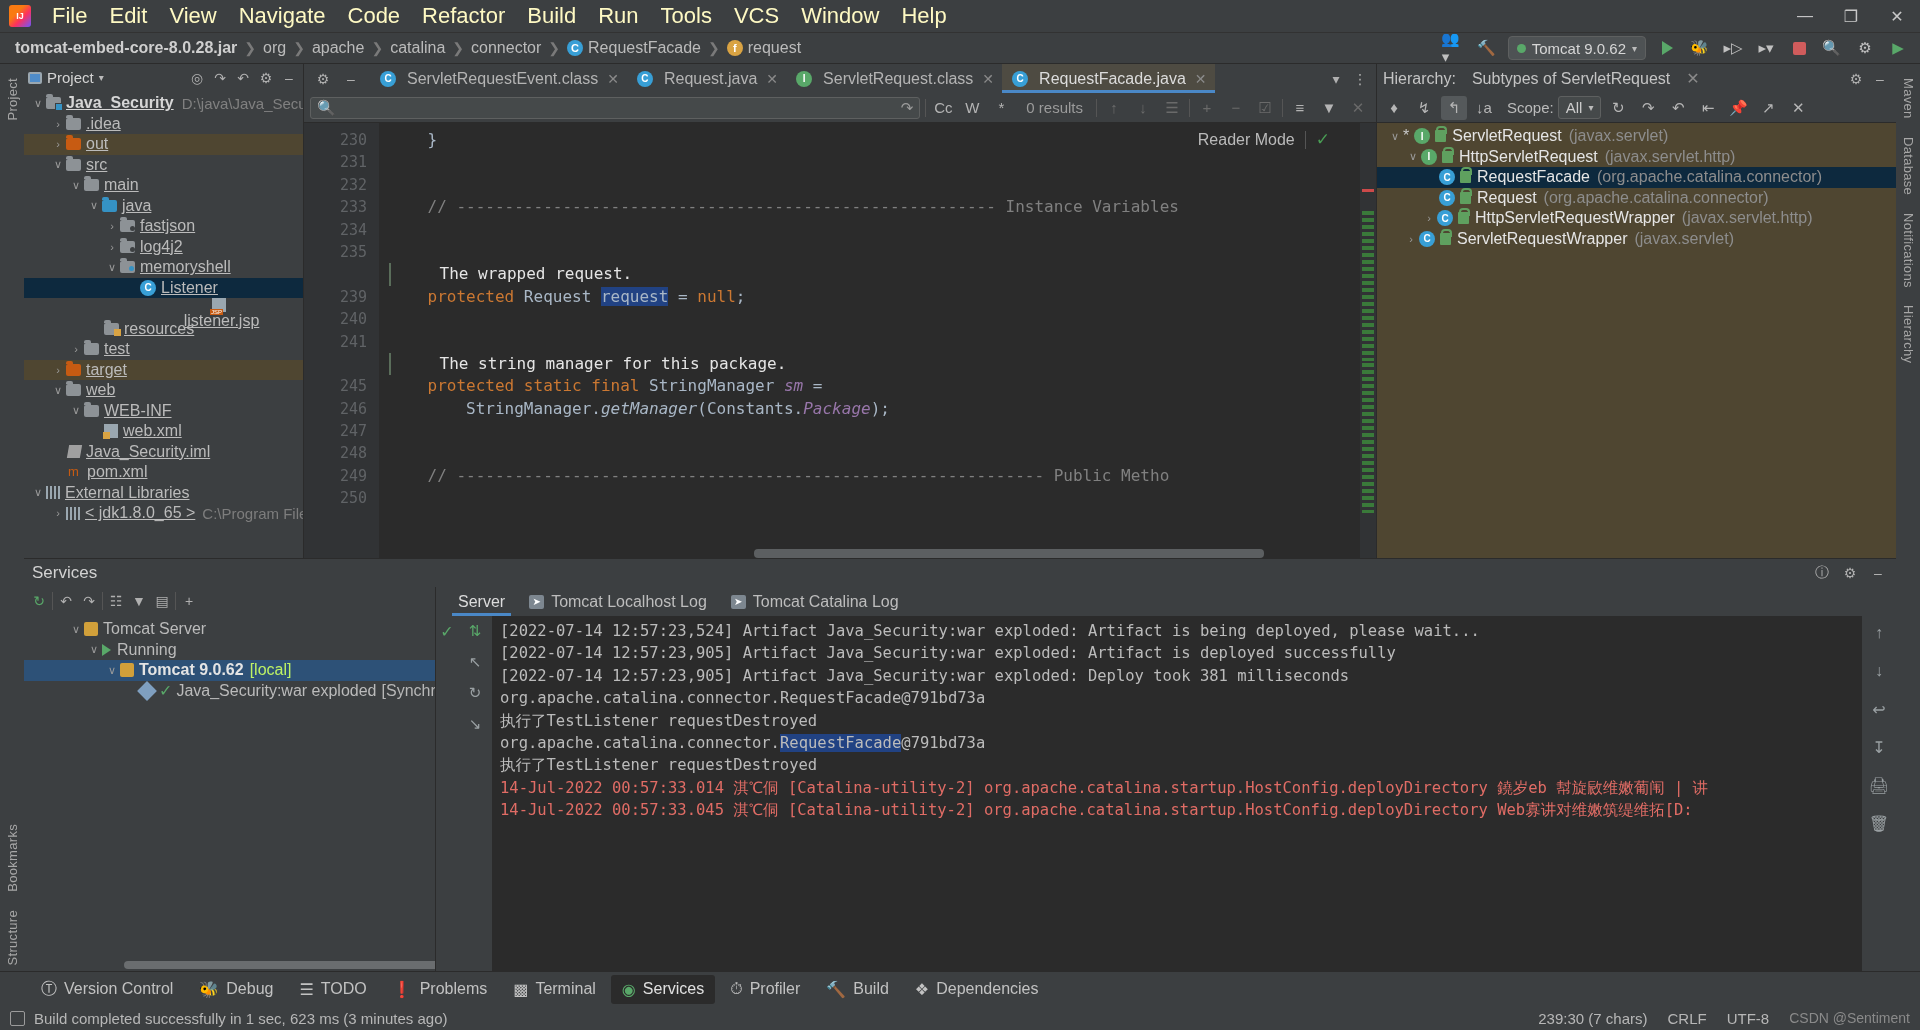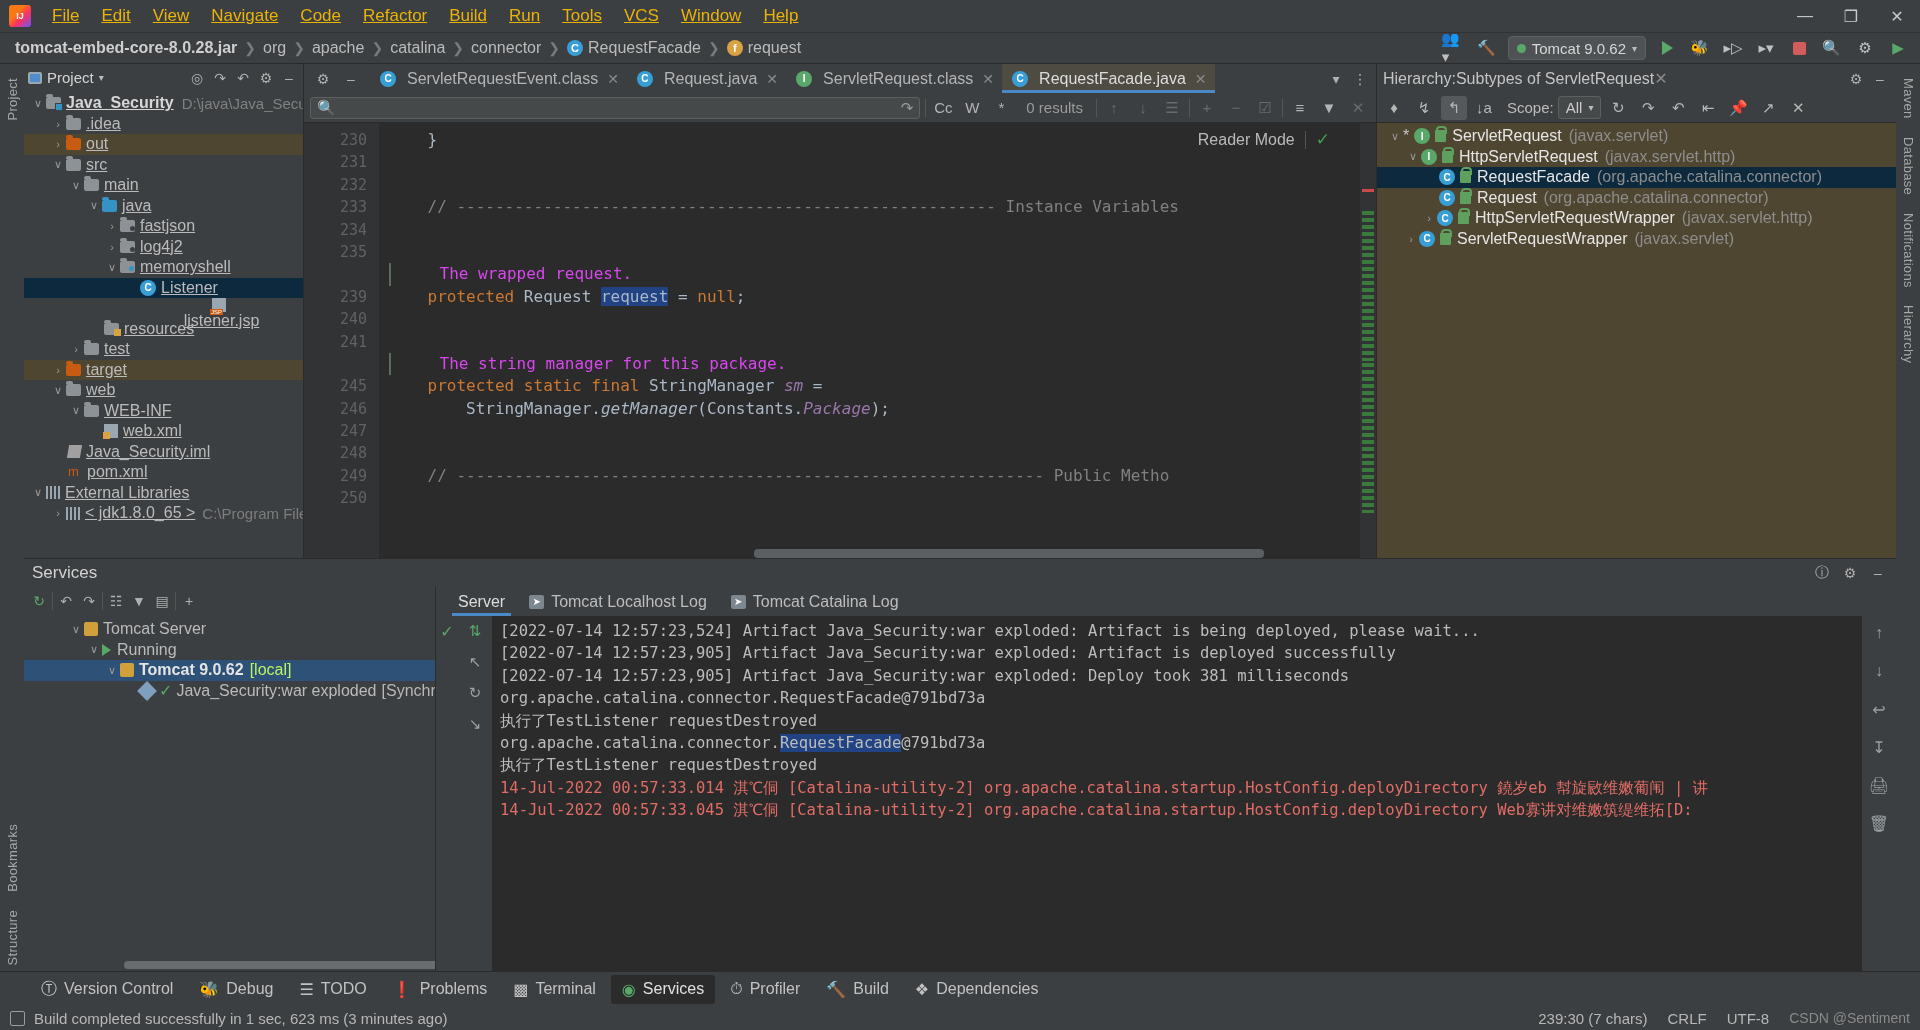--- a/index.html
+++ b/index.html
@@ -19,21 +19,21 @@
   }
   #ij-logo{
     width:22px;height:22px;margin:0 10px 0 9px;border-radius:3px;
     background:linear-gradient(135deg,#f97a12 0%,#f97a12 35%,#fe315d 60%,#6b57ff 100%);
     position:relative;flex:none;
   }
   #ij-logo:after{
     content:"IJ";position:absolute;left:0;top:0;right:0;bottom:0;
     color:#fff;font-size:9px;font-weight:bold;display:flex;align-items:center;justify-content:center;
   }
-  .menu-item{ padding:4px 11px; font-size:17px; color:#eab308; cursor:default;text-decoration:underline; }
+  .menu-item{ padding:4px 11px; font-size:22px; color:#fef9c3; cursor:default; }
   #win-title{
     position:absolute; left:0; right:0; text-align:center; font-size:16px;
     color:#9a9a9a; pointer-events:none;
   }
   #win-ctrl{ margin-left:auto; display:flex; z-index:3; }
   .wbtn{ width:46px;height:33px;display:flex;align-items:center;justify-content:center;color:#c8c8c8;font-size:16px;}
 
   
   #navbar{
     height:31px;background:#3c3f41;display:flex;align-items:center;
@@ -127,34 +127,34 @@
   #results{ color:#9b9b9b;padding:0 8px;font-size:15px;}
   .vsep{ width:1px;height:18px;background:#555; }
 
   #code-wrap{ flex:1; display:flex; overflow:hidden; position:relative; }
   #gutter{ width:75px;background:#313335;flex:none;padding-top:6px;text-align:right;
            font-family:"DejaVu Sans Mono","Liberation Mono",monospace;font-size:15px;color:#606366;}
   .gl{ height:22.4px;line-height:22.4px;padding-right:12px;}
   #code{ flex:1;background:#2b2b2b;padding-top:6px;overflow:hidden;position:relative;
     font-family:"DejaVu Sans Mono","Liberation Mono",monospace;font-size:16px;}
   .cl{ height:22.4px;line-height:22.4px;white-space:pre;padding-left:10px;color:#a9b7c6;}
-  .kw{color:#cc7832;} .cmt{color:#808080;} .doc{color:#d946ef;}
+  .kw{color:#cc7832;} .cmt{color:#808080;} .doc{color:#e5e5e5;}
   .sfld{color:#9876aa;font-style:italic;} .static{color:#a9b7c6;font-style:italic;}
   .sel{ background:#214283;color:#a9b7c6;}
   .doc-bar{ border-left:2px solid #5a6d5a; padding-left:10px; margin-left:10px;}
   #reader-mode{ position:absolute;right:30px;top:6px;display:flex;align-items:center;gap:10px;
     color:#bababa;font-size:16px;font-family:"Liberation Sans",sans-serif;}
   .chk{ color:#499c54;font-size:17px; }
   #errstripe{ width:16px;background:#313335;flex:none;position:relative;}
   #hscroll{ position:absolute;left:75px;right:16px;bottom:0;height:9px;}
   #hscroll .thumb{ position:absolute;left:300px;width:510px;height:9px;background:#5c5f61;border-radius:4px;}
 
   
   #hier{ width:520px;flex:none;background:#3c3f41;display:flex;flex-direction:column;border-left:1px solid #2b2b2b;}
-  #hier-head{ height:29px;display:flex;align-items:center;padding:0 6px;gap:0;font-size:16px;}
+  #hier-head{ height:29px;display:flex;align-items:center;padding:0 6px;gap:16px;font-size:16px;}
   #hier-head .lbl{color:#c4c4c4;}
   #hier-head .sub{color:#c4c4c4;}
   #hier-head .sp{margin-left:auto;display:flex;gap:4px;}
   #hier-tb{ height:30px;display:flex;align-items:center;gap:4px;padding:0 4px;border-bottom:1px solid #2b2b2b;font-size:15px;}
   .hbtn{ width:26px;height:24px;display:flex;align-items:center;justify-content:center;color:#b6b6b6;font-size:15px;border-radius:3px;}
   .hbtn.on{ background:#55595b; }
   #scope-sel{ display:flex;align-items:center;gap:6px;background:#45494a;border:1px solid #5e6060;
      border-radius:3px;padding:1px 7px;height:23px;color:#ccc;}
   #hier-tree{ flex:1;background:#4f4631;padding-top:3px;font-size:16px;overflow:hidden;}
   .hrow{ height:20.5px;display:flex;align-items:center;white-space:nowrap;padding-left:8px;}

